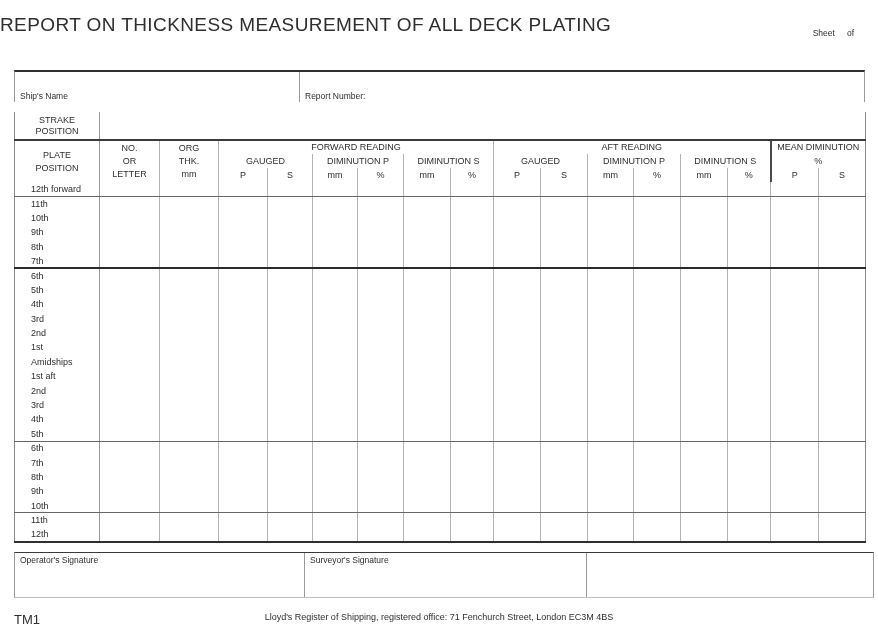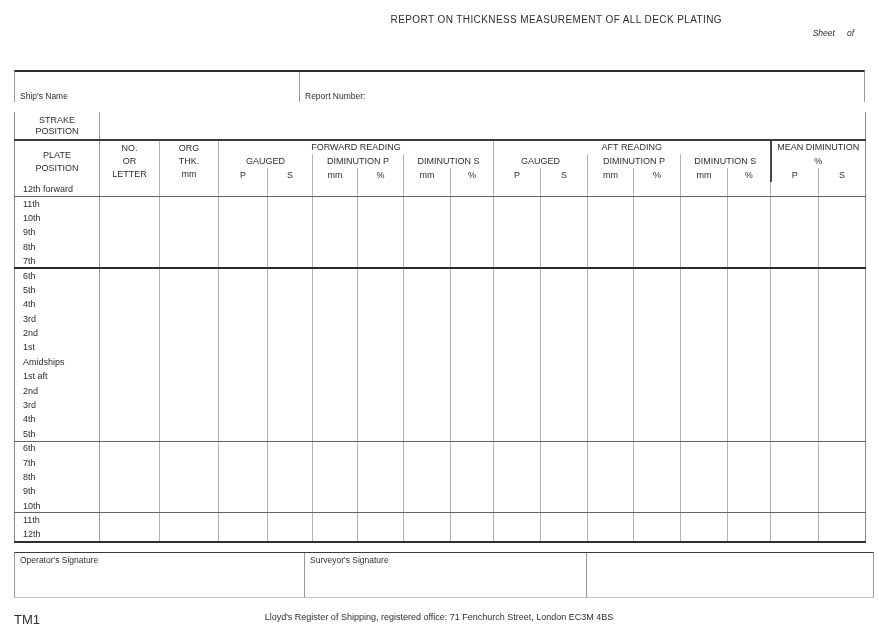--- a/index.html
+++ b/index.html
@@ -1,21 +1,21 @@
 <!DOCTYPE html>
 <html><head>
 <meta charset="utf-8">
 <style>
   * { margin:0; padding:0; box-sizing:border-box; }
   html,body { width:878px; height:631px; background:#ffffff; overflow:hidden; }
   body { position:relative; font-family:"Liberation Sans","DejaVu Sans",sans-serif; color:#2e2e2e; }
 
-  .title { position:absolute; top:14px; left:0; width:722px; text-align:right;
-           font-size:10px; letter-spacing:.4px; }
-  .sheet-of { position:absolute; top:28px; right:24px; font-size:8.5px; display:flex; gap:12px;font-style:italic; }
+  .title { position:absolute; top:14px; left:0; width:722px; text-align:left;
+           font-size:19px; letter-spacing:.4px; }
+  .sheet-of { position:absolute; top:28px; right:24px; font-size:8.5px; display:flex; gap:12px; }
 
   
   .info-box { position:absolute; left:14px; top:70px; width:851px; height:32px;
               border-top:2px solid #2f2f2f; border-left:1px solid #999; border-right:1px solid #999;
               display:flex; }
   .info-cell { font-size:8.5px; padding:19px 0 0 5px; }
   .info-cell.c1 { width:284px; }
   .info-cell.c2 { width:287px; border-left:1px solid #999; }
   .info-cell.c3 { width:280px; border-left:1px solid #999; }
 
@@ -24,21 +24,21 @@
                table-layout:fixed; border-left:1px solid #888; border-right:1px solid #888; }
   table.main td { font-size:9px; vertical-align:middle; overflow:hidden; }
   td.bl { border-left:1px solid #b3b3b3; }
   td.bl-dark { border-left:2px solid #4a4a4a;margin-left:12px; }
   .strake-cell { border-right:1px solid #999; text-align:center; line-height:11px; font-size:9px; }
   tr.h1 > td { height:28px; border-bottom:2px solid #3a3a3a; }
   tr.h2 > td, tr.h3 > td, tr.h4 > td { height:14px; text-align:center; line-height:13px; }
   td.stack { text-align:center; line-height:13px; border-right:1px solid #b3b3b3;margin-top:8px; }
   td.colhead1 { border-right:1px solid #999; text-align:center; line-height:12px; }
   tr.r { height:14.4px; }
-  td.rowlabel { border-right:1px solid #999; padding-left:8px; font-size:9px; white-space:nowrap; }
+  td.rowlabel { border-right:1px solid #999; padding-left:16px; font-size:9px; white-space:nowrap; }
   td.c { border-left:1px solid #b3b3b3; }
   tr.sep-med > td { border-bottom:1px solid #666; }
   tr.sep-bold > td { border-bottom:2px solid #2b2b2b; }
   tr.sep-end > td { border-bottom:2px solid #2f2f2f; }
   td.unit { font-size:8.5px; }
 
   
   .sig-box { position:absolute; left:14px; top:552px; width:860px; height:46px;
              border-top:1px solid #3a3a3a; border-left:1px solid #999; border-right:1px solid #999;
              border-bottom:1px solid #c0c0c0; display:flex; }

